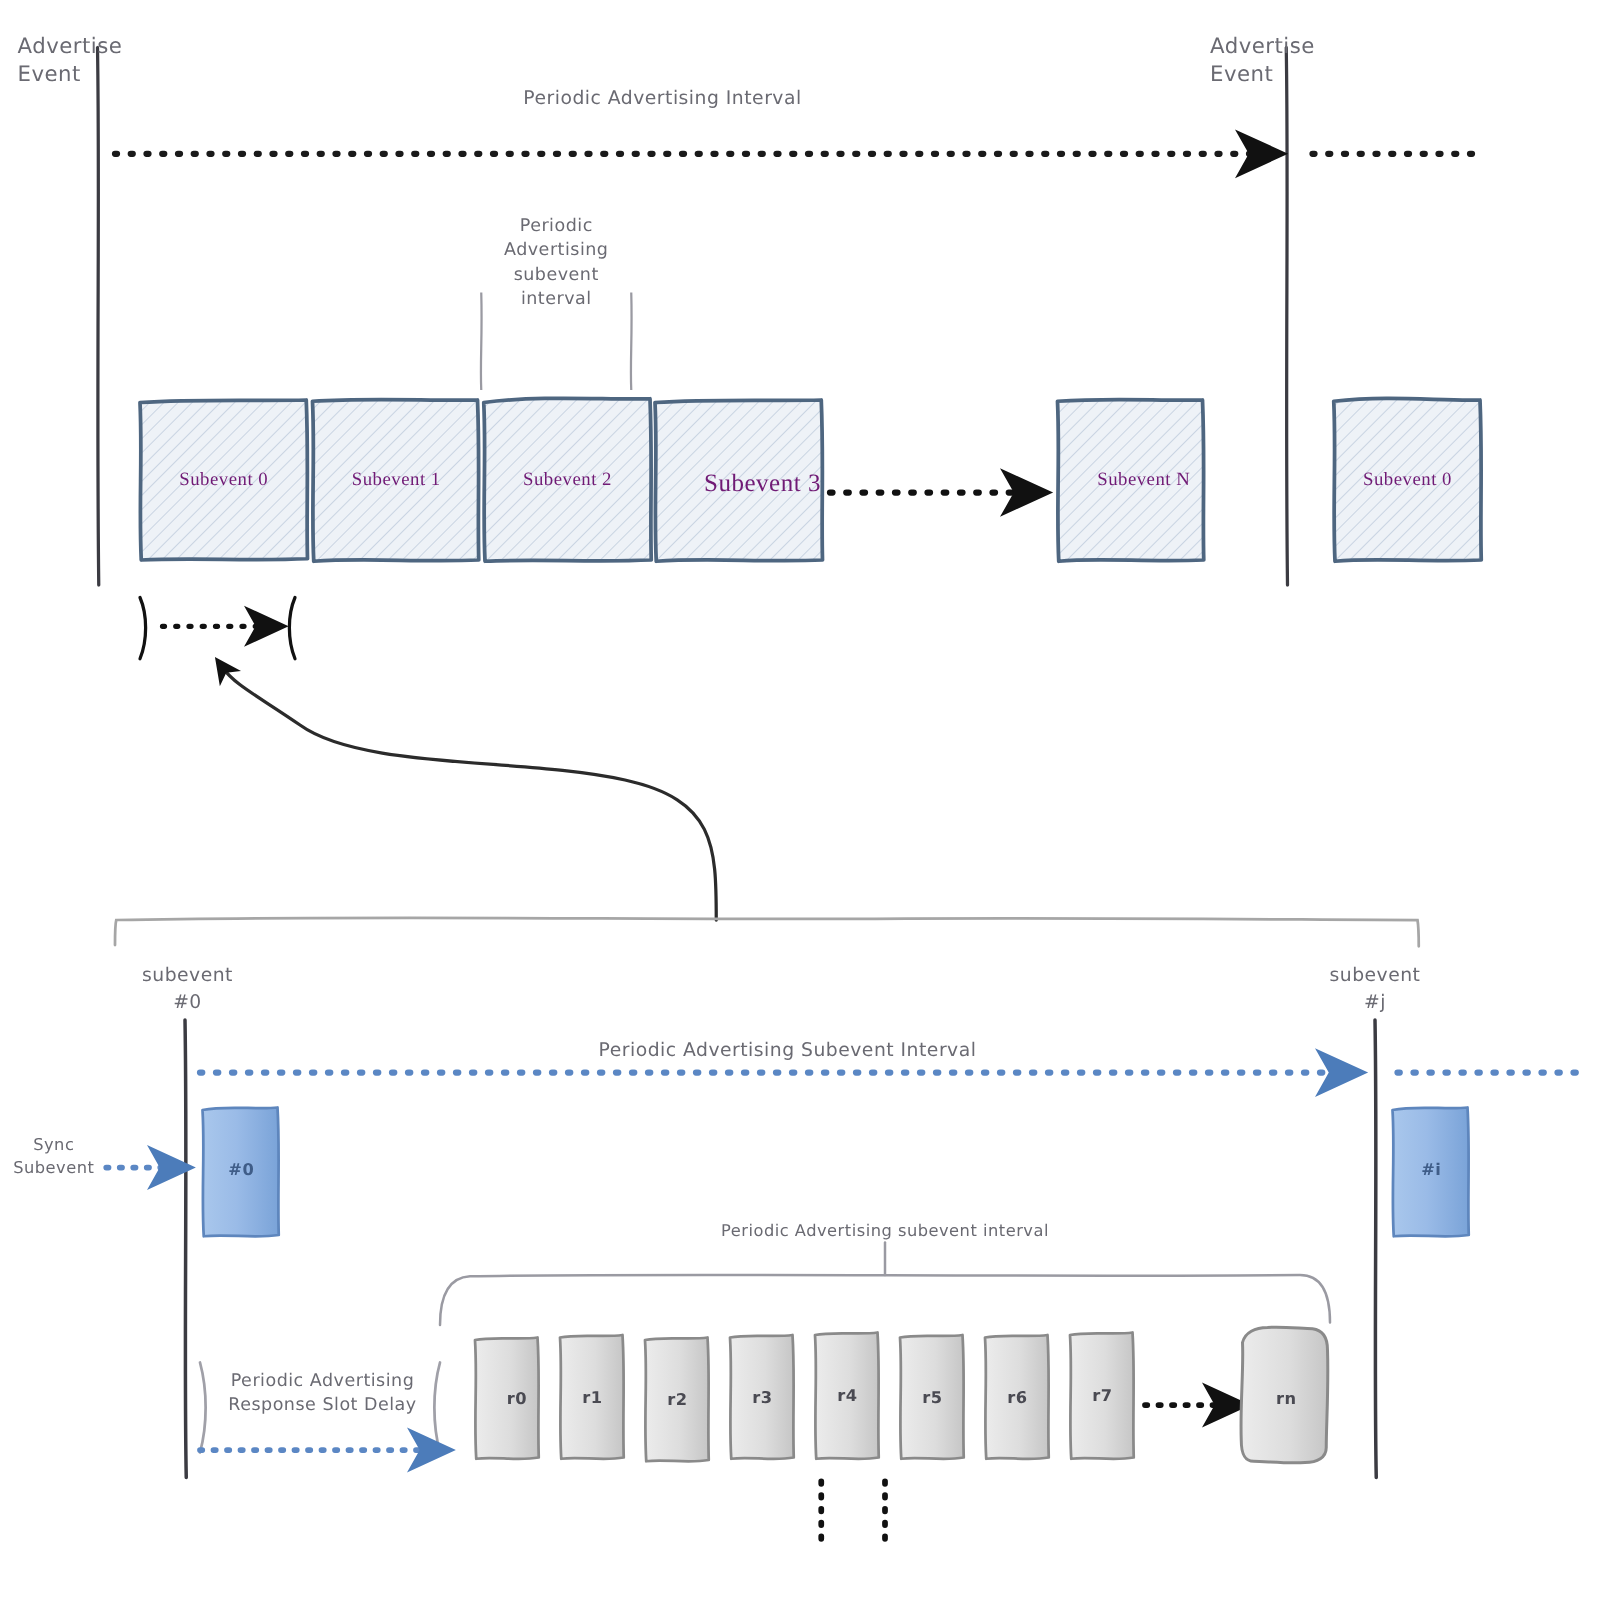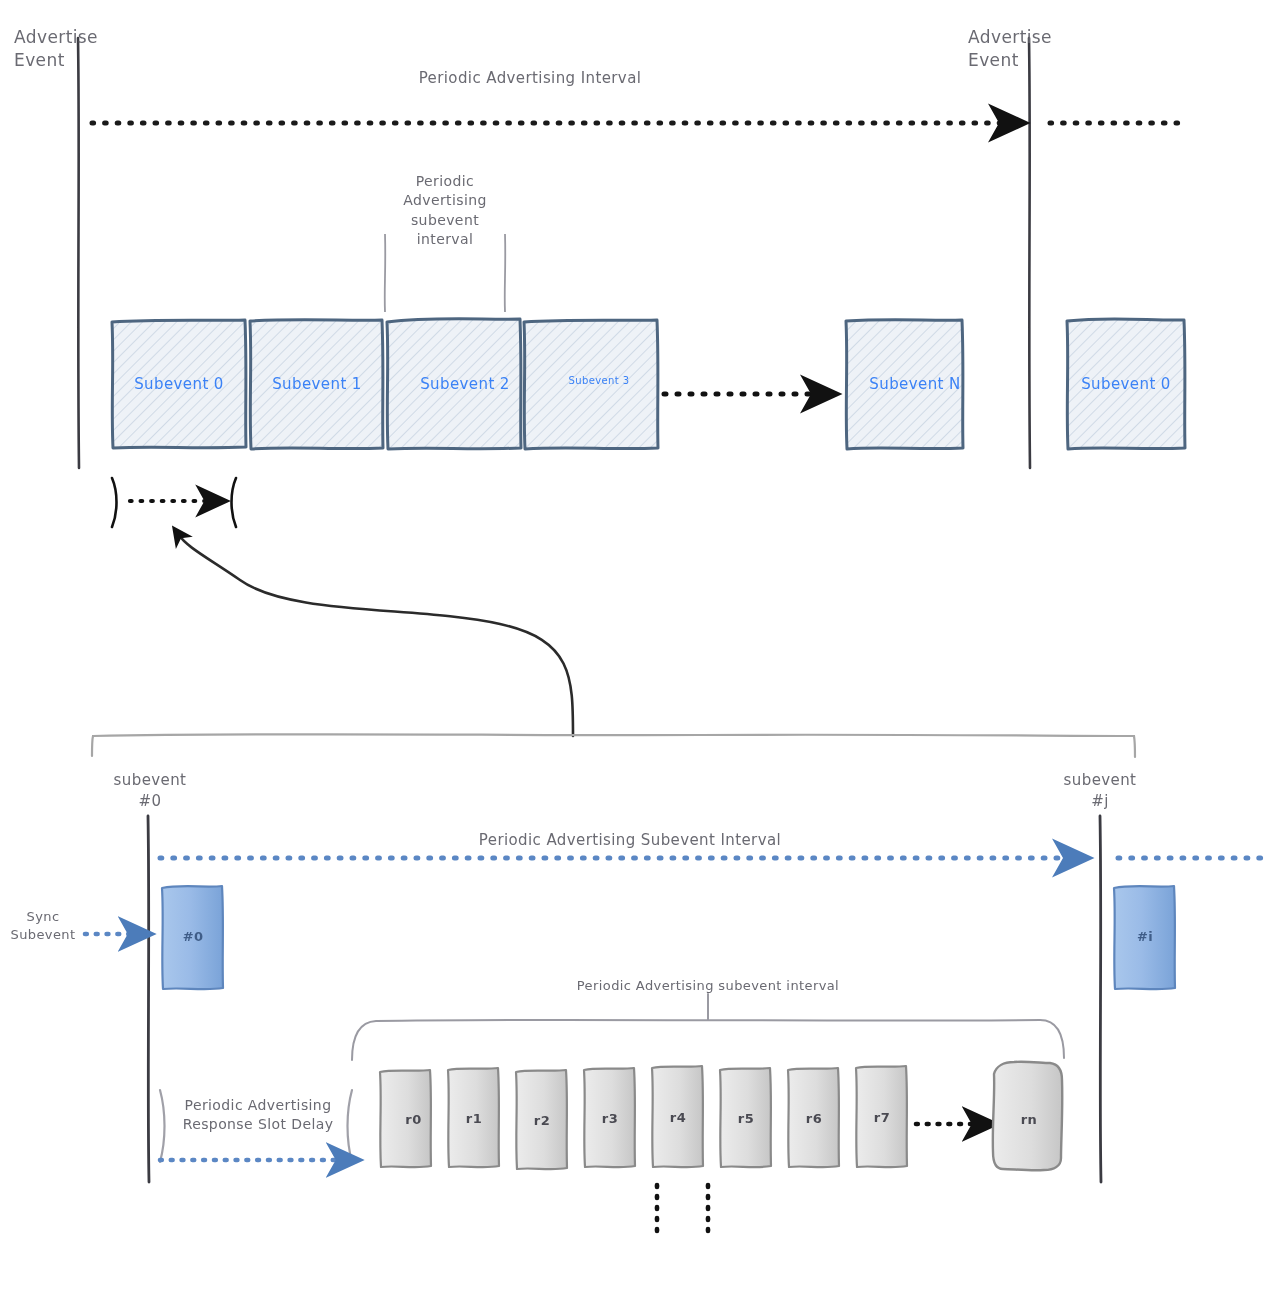--- a/index.html
+++ b/index.html
@@ -27,21 +27,21 @@
   .lbl {
     position: absolute;
     color: #6a6a72;
     font-family: "DejaVu Sans", sans-serif;
     letter-spacing: 0.4px;
     white-space: pre;
     line-height: 1.38;
     text-align: center;
     user-select: none;
   }
-  .lbl.boxlabel { color: #3b82f6; }
+  .lbl.boxlabel { color: #701a75; font-family: Liberation Serif, serif; }
   .lbl.slotlabel { color: #4a4a52; font-weight: 600; }
   .lbl.bluelabel { color: #3f5d88; font-weight: 600; }
 </style>
 </head>
 <body>
 
 <div id="stage">
 
   <svg class="layer" viewBox="0 0 1280 1294">
     <defs>
@@ -213,22 +213,22 @@
 
   <div class="lbl" style="left:330px; top:68px; width:400px; font-size:15px;">Periodic Advertising Interval</div>
 
   <div class="lbl" style="left:383px; top:172px; width:124px; font-size:14px;">Periodic
 Advertising
 subevent
 interval</div>
 
   <div class="lbl boxlabel" style="left:112px; top:374px; width:134px; font-size:15px;">Subevent 0</div>
   <div class="lbl boxlabel" style="left:250px; top:374px; width:134px; font-size:15px;">Subevent 1</div>
-  <div class="lbl boxlabel" style="left:387px; top:374px; width:134px; font-size:15px;margin-left:11px;">Subevent 2</div>
-  <div class="lbl boxlabel" style="left:532px; top:374px; width:134px; font-size:10px;">Subevent 3</div>
+  <div class="lbl boxlabel" style="left:387px; top:374px; width:134px; font-size:15px;">Subevent 2</div>
+  <div class="lbl boxlabel" style="left:543px; top:374px; width:134px; font-size:20px;">Subevent 3</div>
   <div class="lbl boxlabel" style="left:846px; top:374px; width:138px; font-size:15px;">Subevent N</div>
   <div class="lbl boxlabel" style="left:1067px; top:374px; width:118px; font-size:15px;">Subevent 0</div>
 
   <div class="lbl" style="left:100px; top:770px; width:100px; font-size:15px;">subevent
 #0</div>
 
   <div class="lbl" style="left:1050px; top:770px; width:100px; font-size:15px;">subevent
 #j</div>
 
   <div class="lbl" style="left:380px; top:830px; width:500px; font-size:15px;">Periodic Advertising Subevent Interval</div>

